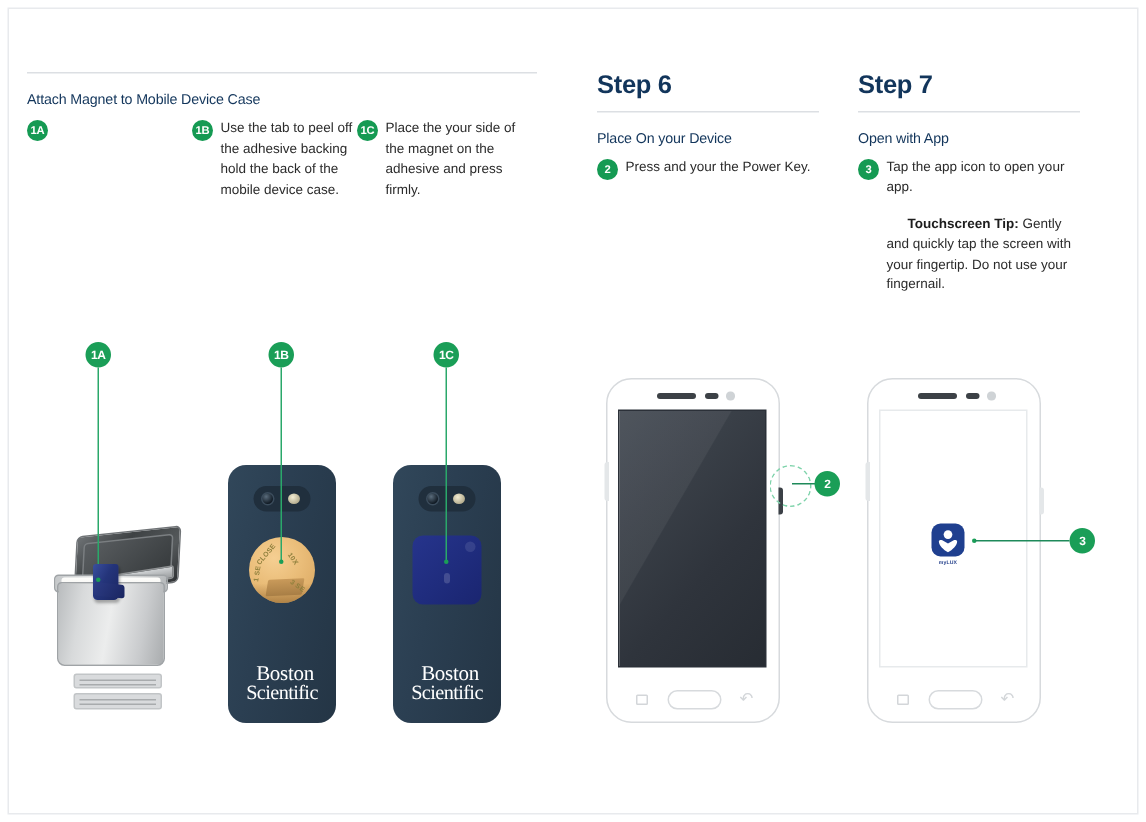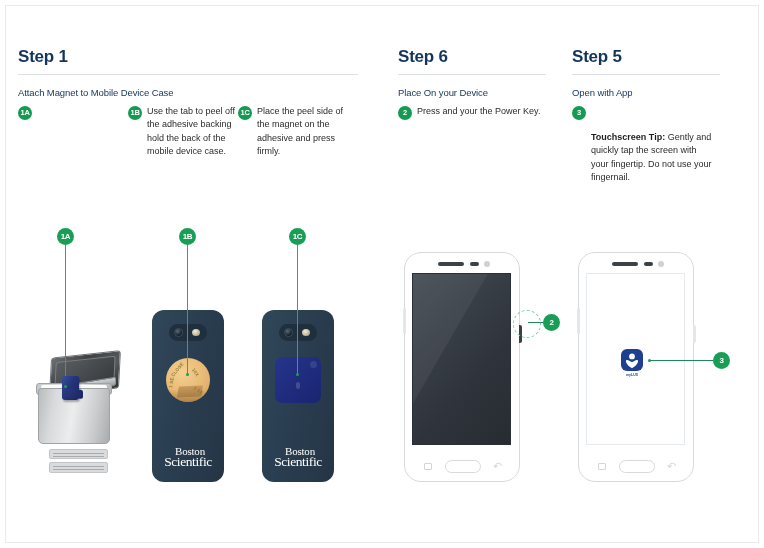--- a/index.html
+++ b/index.html
@@ -98,21 +98,21 @@
     color: #2b2b2b;
   }
   .tip {
     margin-top: 11px;
     margin-left: 19px;
     font-size: 9px;
     line-height: 13.5px;
     color: #2b2b2b;
     width: 124px;
   }
-  .tip b { color: #1d1d1d; }
+  .tip b { color: #1d1d1d; margin-left: 14px; }
 
   
   .pin {
     position: absolute;
     width: 17px;
     height: 17px;
     border-radius: 50%;
     background: #1a9e57;
     color: #fff;
     font-size: 8px;
@@ -282,21 +282,21 @@
   }
 
   .bs-logo {
     position: absolute; left: 0; right: 0; bottom: 14px;
     text-align: center;
     color: #ffffff;
     font-family: "Liberation Serif", serif;
     line-height: 1;
     pointer-events: none;
   }
-  .bs-logo .l1 { font-size: 11px; letter-spacing: -0.2px; display:block; margin-left: 4px;}
+  .bs-logo .l1 { font-size: 14px; letter-spacing: -0.2px; display:block; margin-left: 4px;}
   .bs-logo .l2 { font-size: 13.5px; letter-spacing: -0.4px; display:block; margin-top: -2px; }
 
   
   .phone {
     position: absolute;
     width: 116px;
     height: 230px;
     background: #ffffff;
     border: 1.6px solid #d7dadd;
     border-radius: 17px;
@@ -390,55 +390,55 @@
     z-index: 5;
   }
 </style>
 </head>
 <body>
 
 <div class="page">
   <div class="page-border"></div>
 
   <div class="col col-1">
-    <div class="step-title">Step 1</div>
     <div class="rule"></div>
     <div class="sub-title">Attach Magnet to Mobile Device Case</div>
 
     <div class="instr-row">
       <div class="instr instr-1a">
         <div class="badge">1A</div>
       </div>
       <div class="instr instr-1b">
         <div class="badge">1B</div>
         <div class="instr-text">Use the tab to peel off the adhesive backing hold the back of the mobile device case.</div>
       </div>
       <div class="instr instr-1c">
         <div class="badge">1C</div>
-        <div class="instr-text">Place the peel side of the magnet on the adhesive and press firmly.</div>
+        <div class="instr-text">Place the your side of the magnet on the adhesive and press firmly.</div>
       </div>
     </div>
   </div>
 
   <div class="col col-2">
     <div class="step-title">Step 6</div>
     <div class="rule"></div>
     <div class="sub-title">Place On your Device</div>
     <div class="instr instr-full">
       <div class="badge">2</div>
       <div class="instr-text">Press and your the Power Key.</div>
     </div>
   </div>
 
   <div class="col col-3">
-    <div class="step-title">Step 5</div>
+    <div class="step-title">Step 7</div>
     <div class="rule"></div>
     <div class="sub-title">Open with App</div>
     <div class="instr instr-full">
       <div class="badge">3</div>
+      <div class="instr-text">Tap the app icon to open your app.</div>
     </div>
     <div class="tip">
       <b>Touchscreen Tip:</b><span> Gently and quickly tap the screen with your fingertip. Do not use your fingernail.</span>
     </div>
   </div>
 
   <div class="pin" style="left:57px; top:228px;">1A</div>
   <div class="stem" style="left:65px; top:245px; height:142px;"></div>
   <div class="stem-dot" style="left:64px; top:385px;"></div>
 

